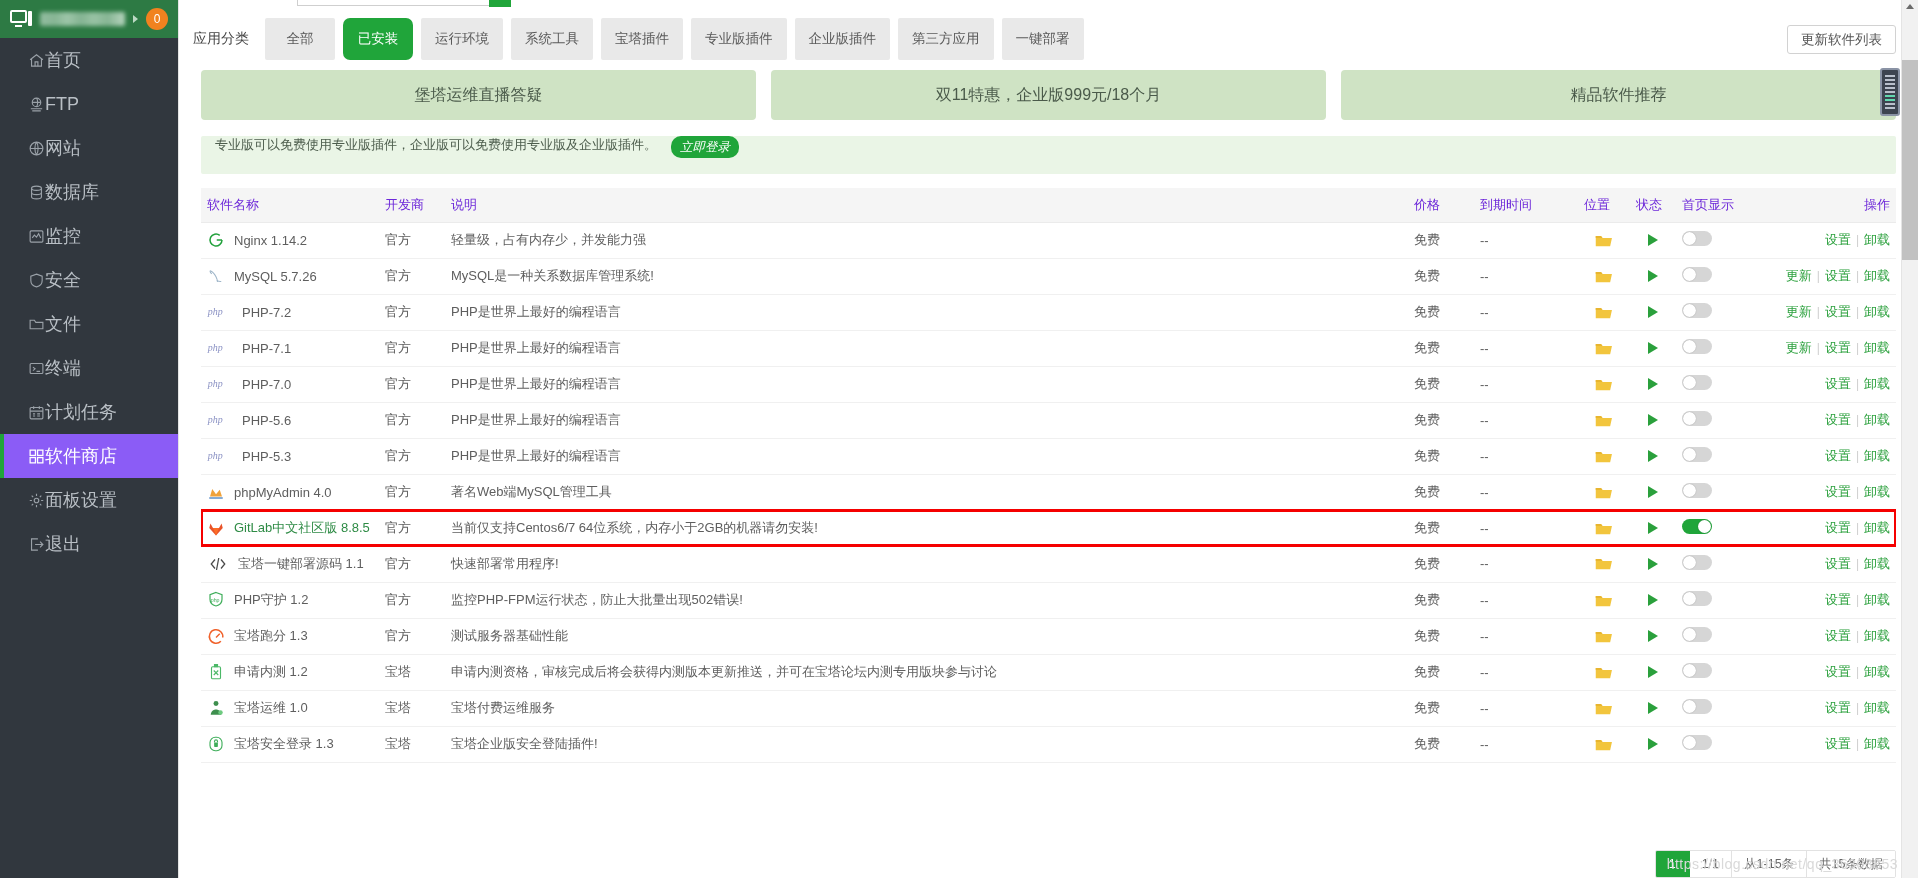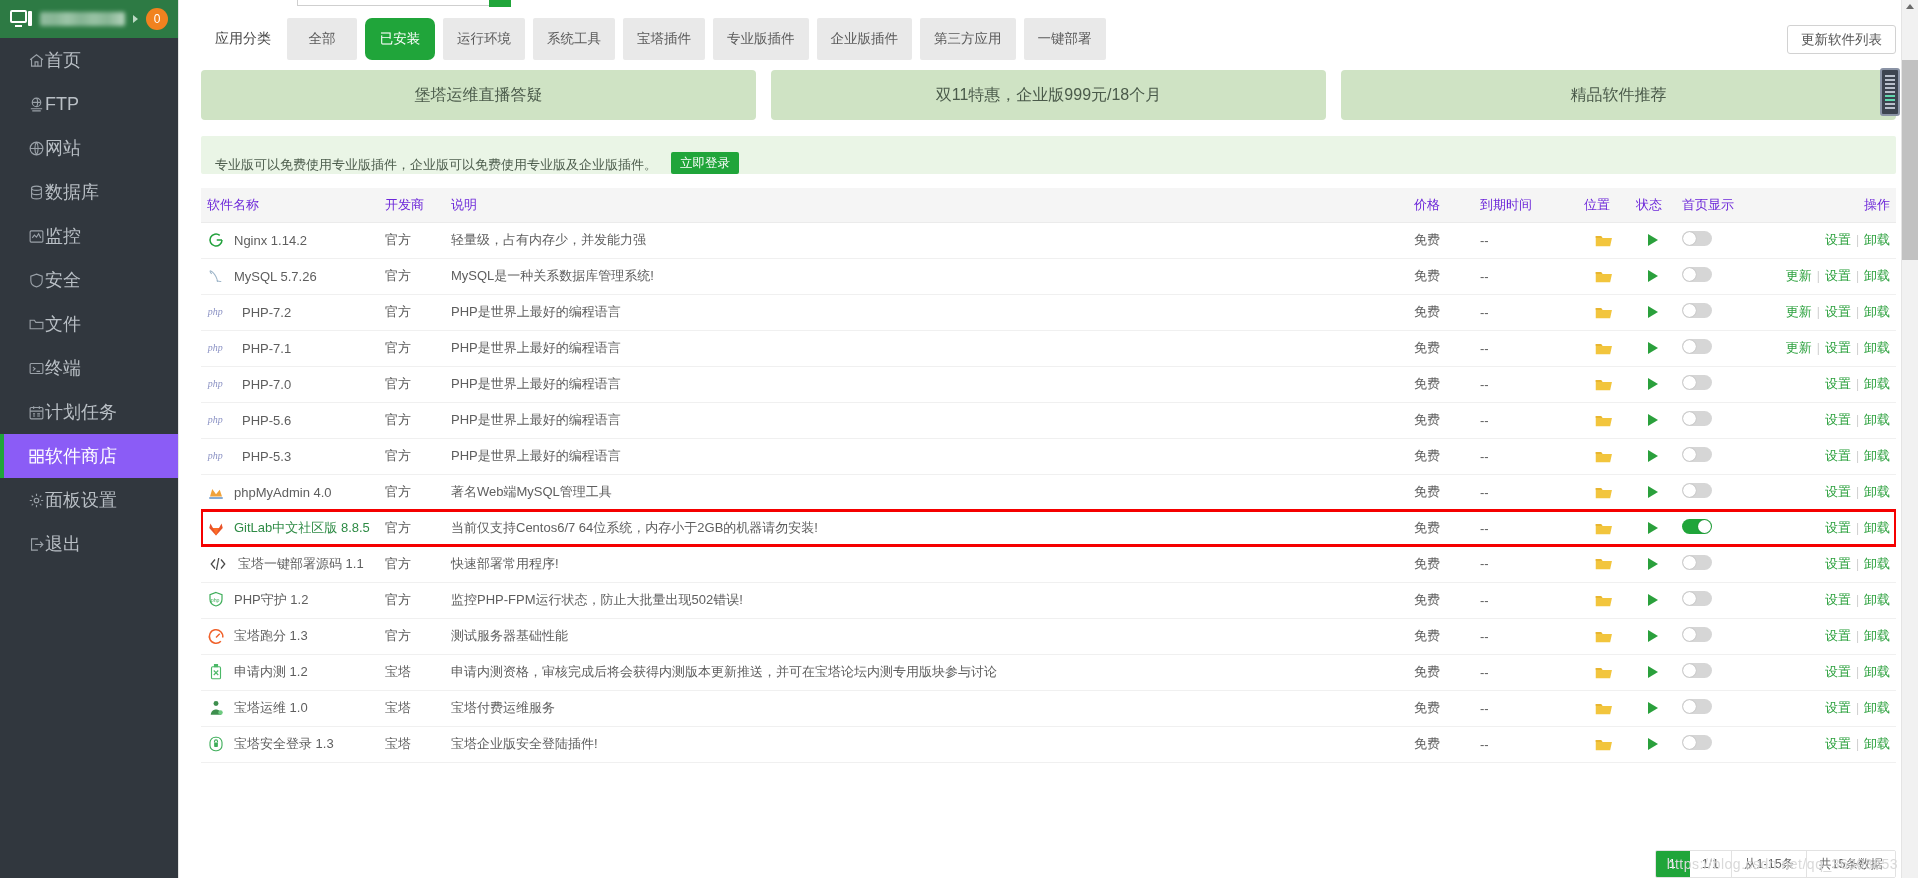--- a/index.html
+++ b/index.html
@@ -69,21 +69,21 @@
     position: absolute; left: 118px; top: -6px; width: 204px; height: 12px;
     border: 1px solid #cfcfcf; background: #fff;
   }
   .top-strip .bar-fill {
     position: absolute; left: 310px; top: -6px; width: 22px; height: 13px;
     background: #20a53a;
   }
 
   
   .filterbar {
-    height: 62px; display: flex; align-items: center; padding: 0 22px 0 36px;
+    height: 62px; display: flex; align-items: center; padding: 0 22px 0 14px;
     flex: 0 0 auto; position: relative;
   }
   .filter-label { font-size: 14px; color: #444; margin-right: 16px; white-space: nowrap; }
   .chip {
     min-width: 70px; height: 42px; padding: 0 14px; margin-right: 8px;
     background: #e9e9e9; color: #5a5a5a; font-size: 13.5px; border-radius: 2px;
     display: flex; align-items: center; justify-content: center; cursor: pointer;
     white-space: nowrap;
   }
   .chip.active { background: #20a53a; color: #fff; border-radius: 7px; }
@@ -98,28 +98,28 @@
   .banners { display: flex; gap: 15px; padding: 0 22px; flex: 0 0 auto; }
   .banner {
     flex: 1; height: 50px; background: #cfe3c4; border-radius: 4px;
     display: flex; align-items: center; justify-content: center;
     color: #4a5a4a; font-size: 16px; cursor: pointer;
   }
 
   
   .notice {
     margin: 16px 22px 0 22px; height: 38px; background: #eaf5e6;
-    display: flex; align-items: flex-end; padding: 0 14px; flex: 0 0 auto;
+    display: flex; align-items: flex-start; padding: 0 14px; flex: 0 0 auto;
     border-radius: 2px;
   }
   .notice-text { font-size: 13px; color: #4d5d4d; }
   .notice-btn {
     margin-left: 14px; height: 22px; padding: 0 9px; background: #20a53a;
-    color: #fff; font-size: 12.5px; border-radius: 2px; display: flex;
-    align-items: center; cursor: pointer;
+    color: #fff; font-size: 12.5px; border-radius: 10px; display: flex;
+    align-items: center; cursor: pointer; font-style: italic;
   }
 
   
   .table-wrap { margin: 14px 22px 0 22px; flex: 1 1 auto; overflow: hidden; }
   table { width: 100%; border-collapse: collapse; table-layout: fixed; }
   thead th {
     background: #f5f5f5; height: 34px; font-weight: normal; font-size: 13px;
     color: #6d28d9; text-align: left; padding: 0 6px; border-bottom: 1px solid #ebebeb;
   }
   tbody td {

